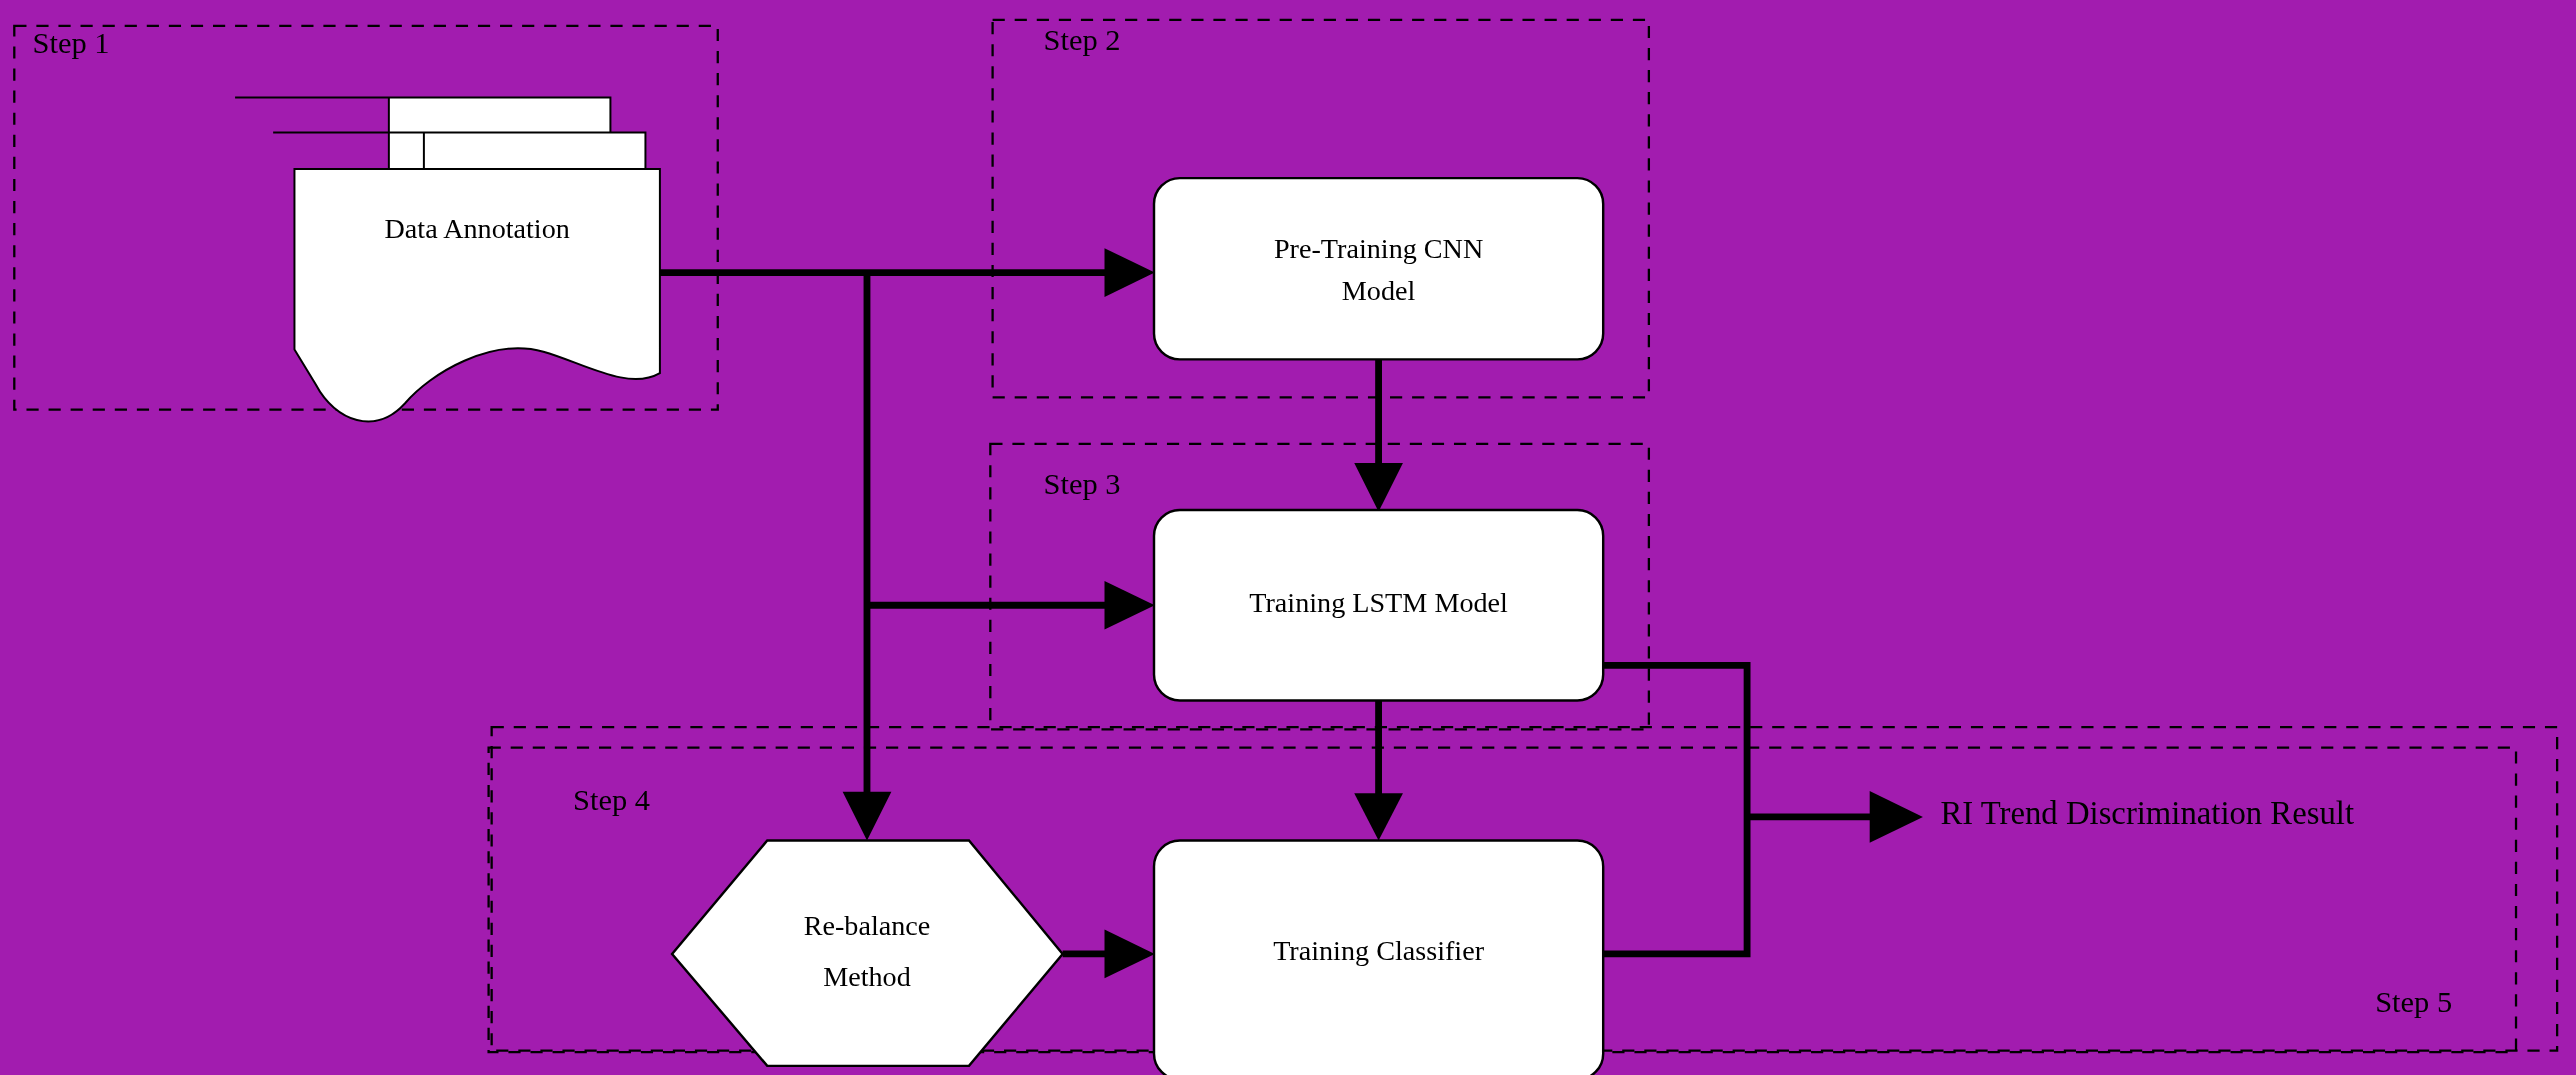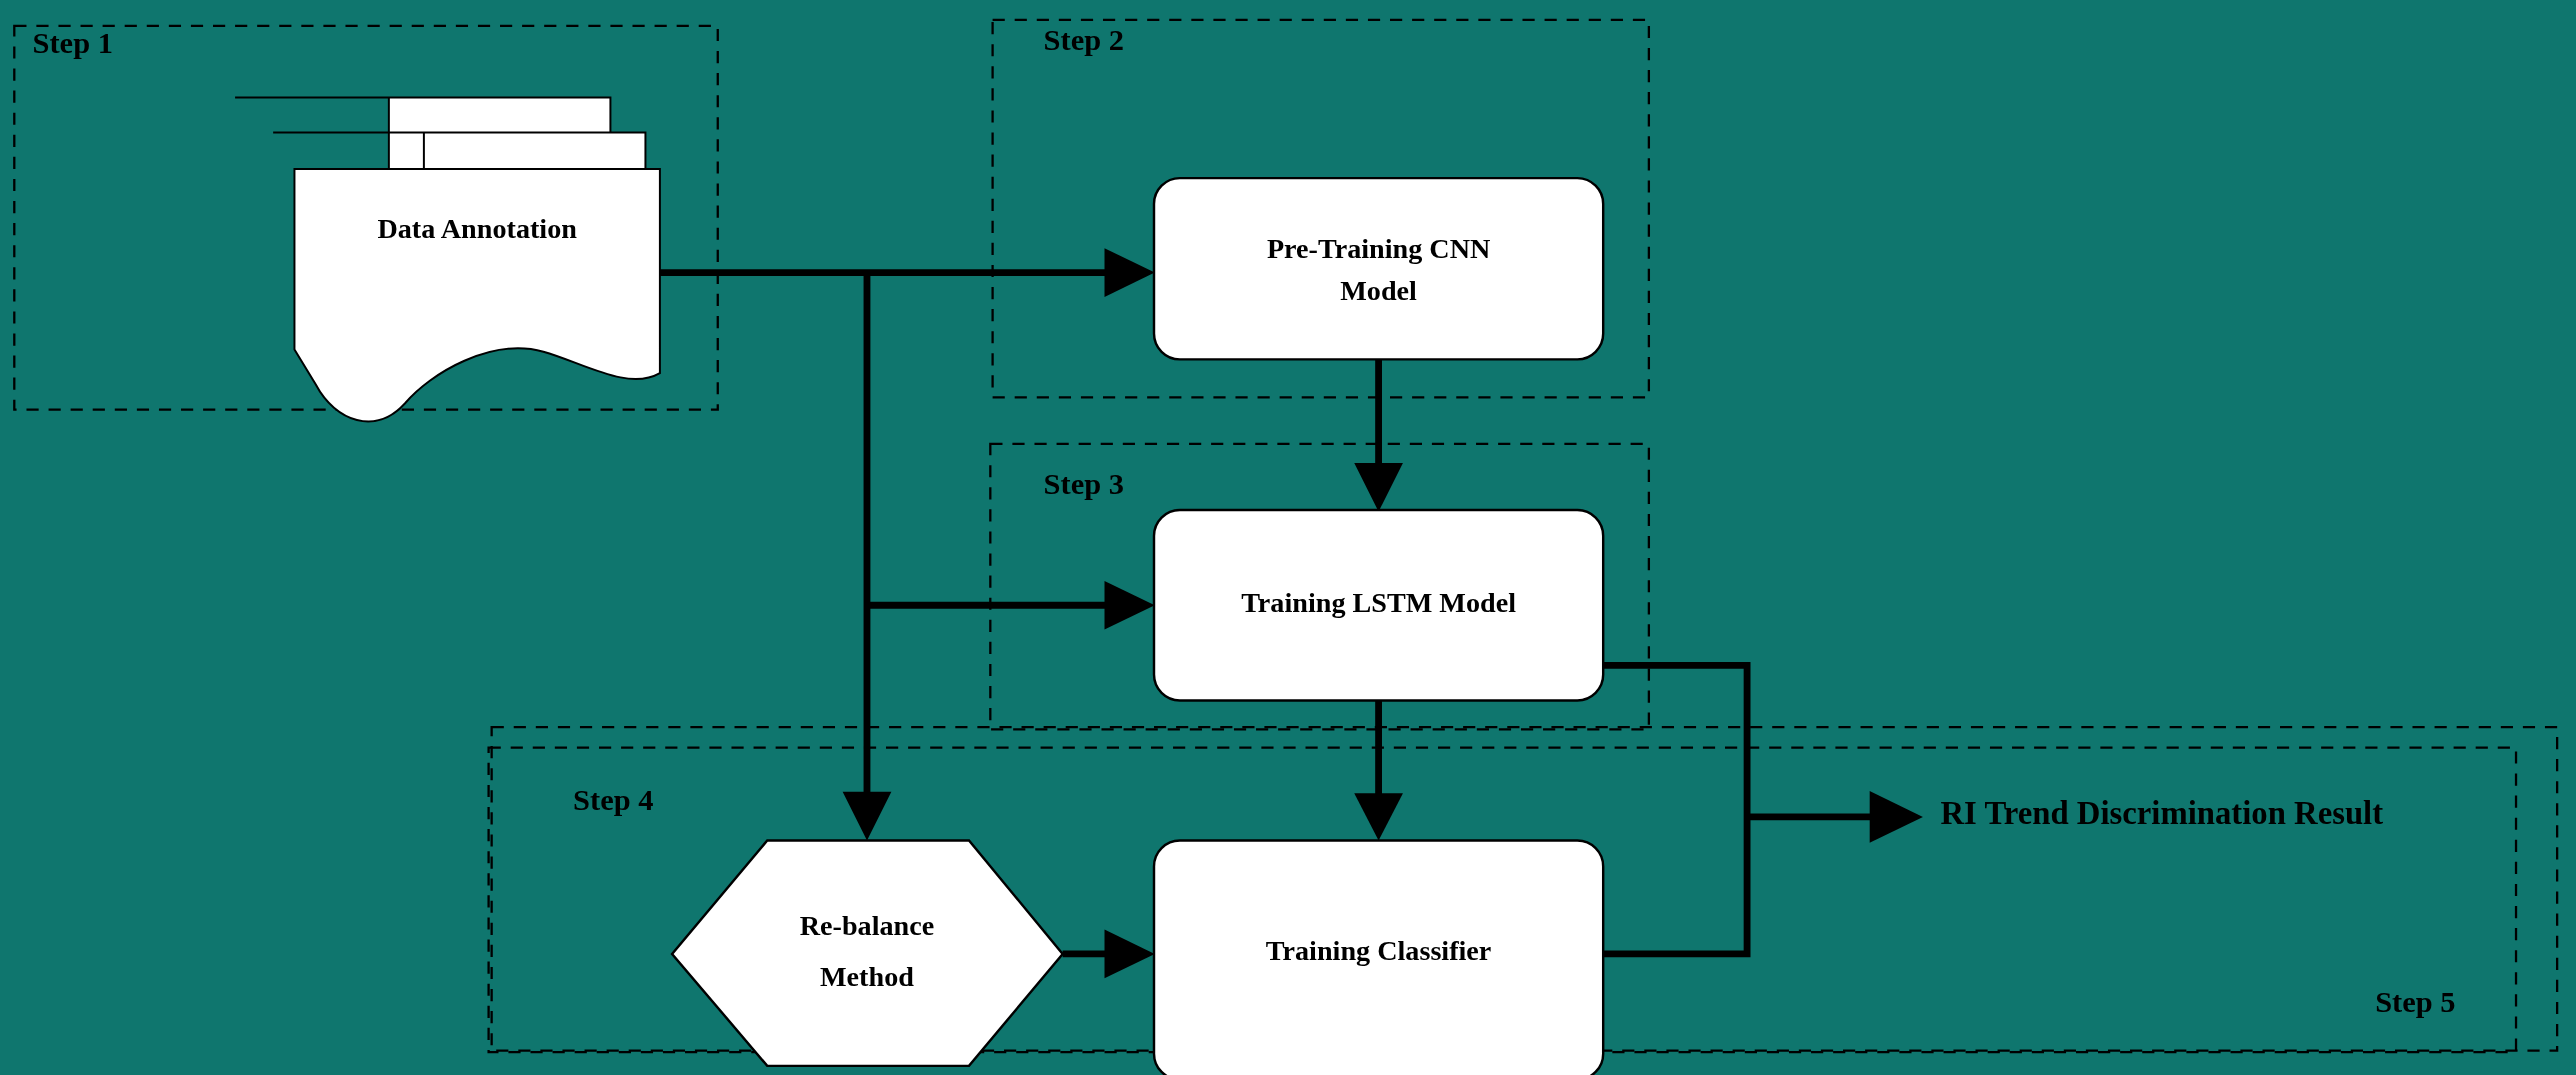--- a/index.html
+++ b/index.html
@@ -11,22 +11,21 @@
   body {
     width: 2576px;
     height: 1075px;
     overflow: hidden;
     font-family: "Liberation Serif", "DejaVu Serif", serif;
   }
   #diagram-root {
     position: relative;
     width: 2576px;
     height: 1075px;
-    background: #0f766e;
-    font-weight: bold;
+    background: #a21caf;
   }
   svg.flow {
     display: block;
     width: 2576px;
     height: 1075px;
   }
   .group-box {
     fill: none;
     stroke: #000000;
     stroke-width: 3;

